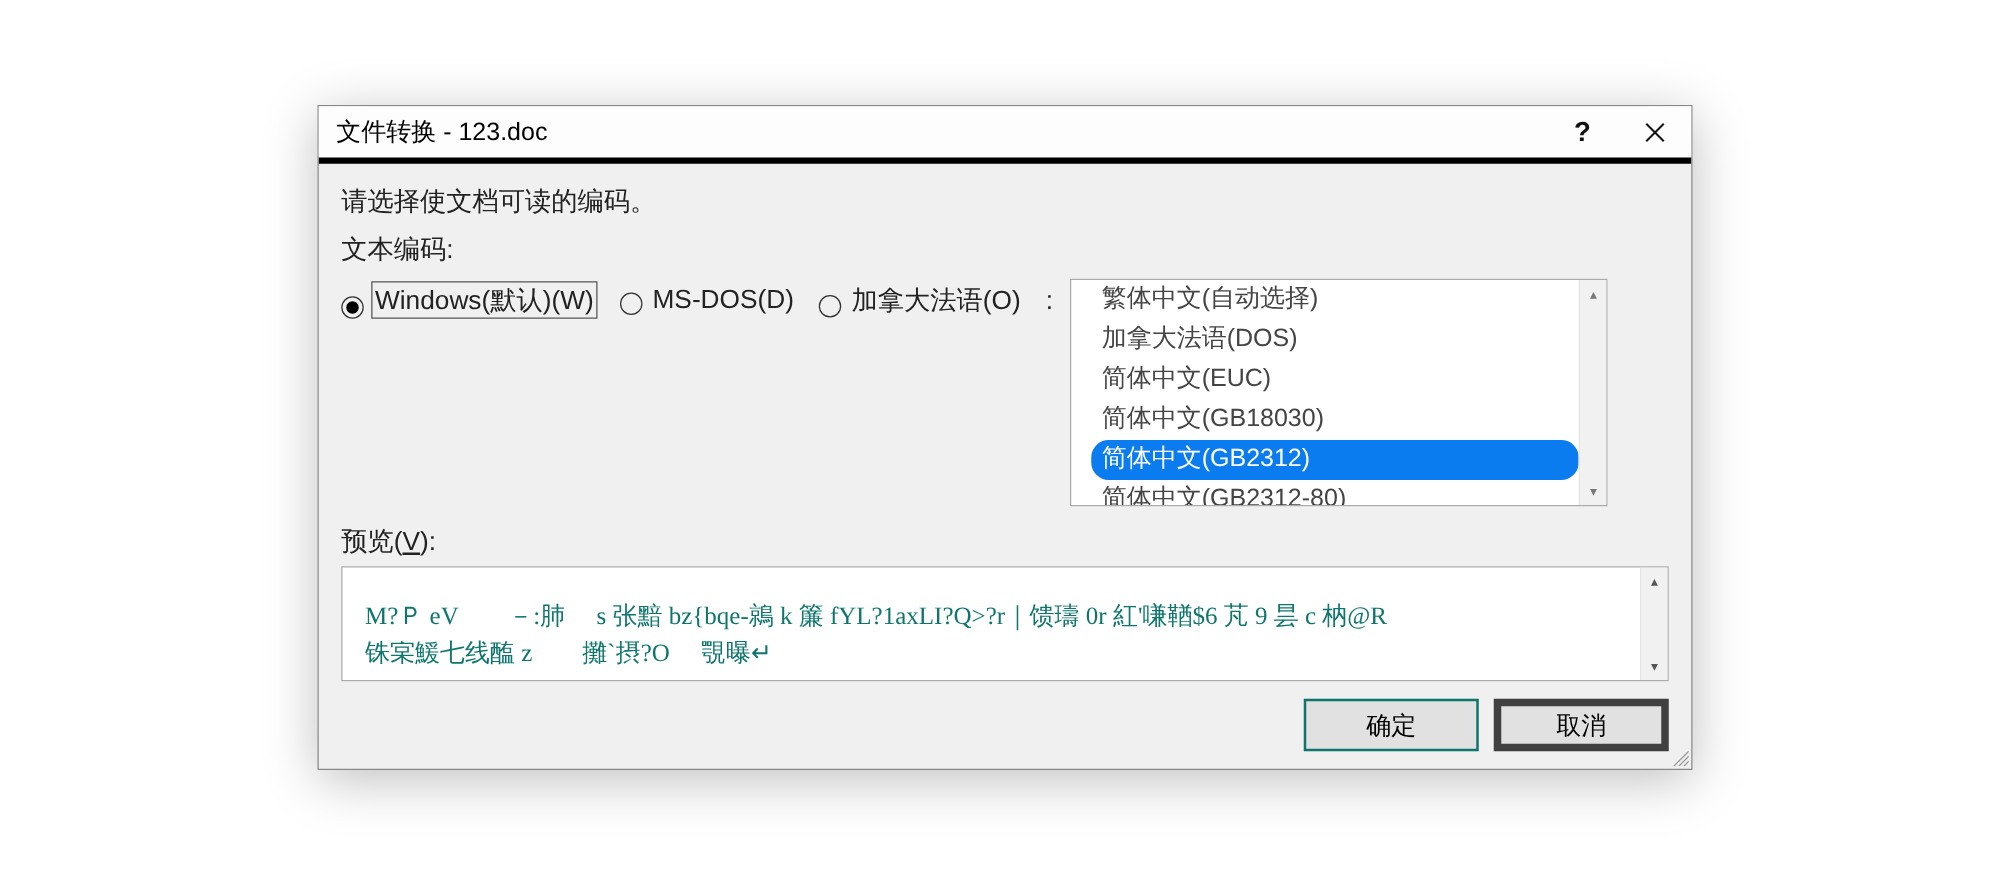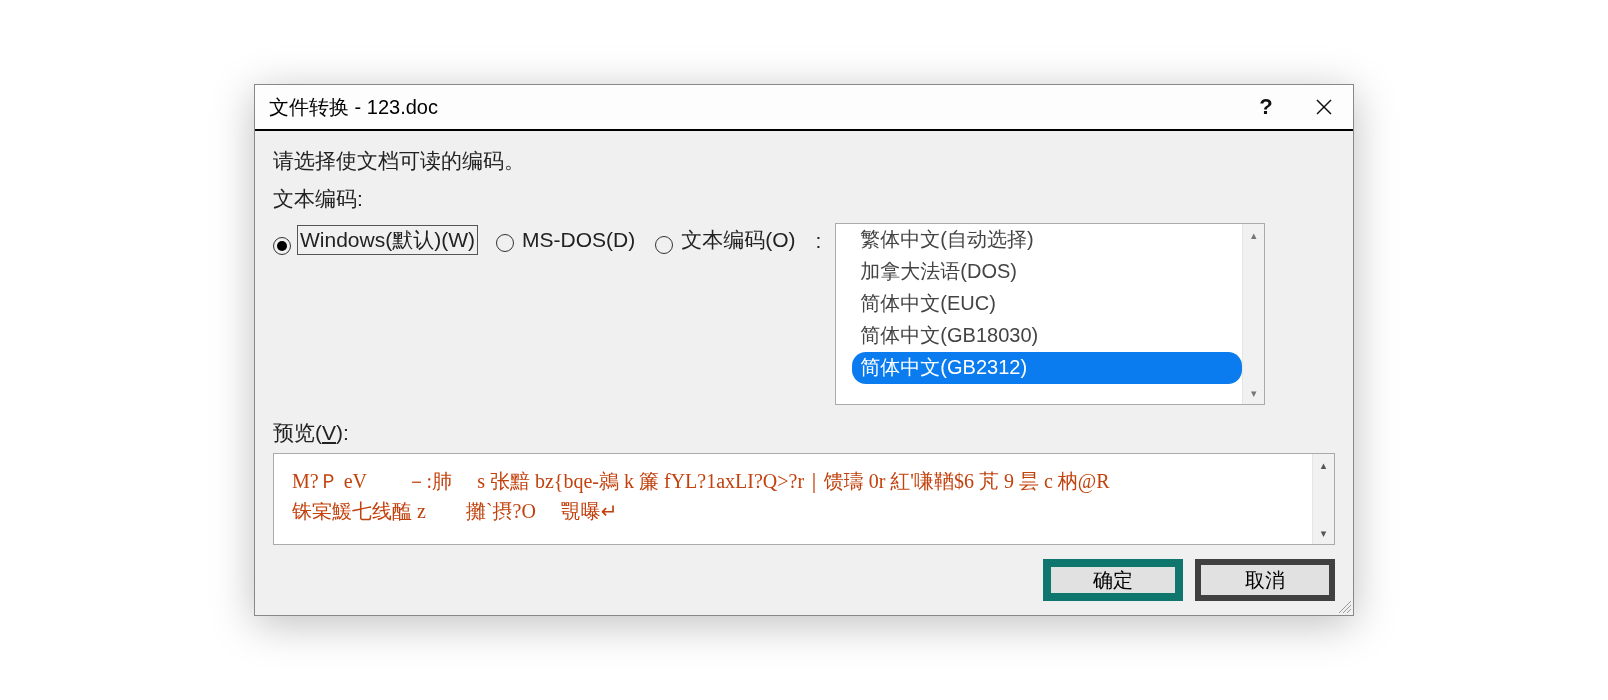--- a/index.html
+++ b/index.html
@@ -18,21 +18,21 @@
     border: 1px solid #888;
     box-shadow: 0 8px 40px rgba(0,0,0,0.25);
     position: relative;
   }
   .titlebar {
     background: #fdfdfd;
     height: 46px;
     display: flex;
     align-items: center;
     padding: 0 0 0 14px;
-    border-bottom: 2px solid #000000;
+    border-bottom: 5px solid #000000;
   }
   .titlebar-title {
     flex: 1;
     font-size: 20px;
     color: #000;
   }
   .titlebar-help, .titlebar-close {
     width: 58px;
     height: 46px;
     display: flex;
@@ -135,24 +135,24 @@
   .preview-box {
     margin-top: 6px;
     background: #fff;
     border: 1px solid #aaa;
     height: 92px;
     display: flex;
     overflow: hidden;
   }
   .preview-text {
     flex: 1;
-    padding: 12px 18px;
+    padding: 24px 18px;
     font-family: SimSun, "Times New Roman", serif;
     font-size: 20px;
-    color: #c2410c;
+    color: #0f766e;
     line-height: 1.5;
     white-space: pre-wrap;
     overflow: hidden;
   }
   .preview-scroll {
     width: 22px;
     background: #f1f1f1;
     display: flex;
     flex-direction: column;
     justify-content: space-between;
@@ -176,21 +176,21 @@
   .btn {
     min-width: 140px;
     height: 42px;
     background: #e1e1e1;
     border: 6px solid #404040;
     font-size: 20px;
     display: flex; align-items: center; justify-content: center;
     cursor: pointer;
   }
   .btn.primary {
-    border: 8px solid #0f766e;
+    border: 2px solid #0f766e;
   }
   .resize-grip {
     position: absolute;
     right: 2px; bottom: 2px;
     width: 16px; height: 16px;
     cursor: nwse-resize;
   }
   .resize-grip svg { display:block; }
 </style>
 </head>
@@ -228,34 +228,35 @@
         <div class="radio">
           <span class="radio-outer"></span>
           <span class="radio-label-wrap">
             <span>MS-DOS(</span><span class="u">D</span><span>)</span>
           </span>
         </div>
 
         <div class="radio">
           <span class="radio-outer"></span>
           <span class="radio-label-wrap">
-            <span>文本编码(</span><span class="u">O</span><span>)</span>
+            <span>加拿大法语(</span><span class="u">O</span><span>)</span>
           </span>
         </div>
 
         <span class="colon">:</span>
       </div>
 
       <div class="listbox">
         <div class="list-items">
           <div class="list-item">繁体中文(自动选择)</div>
           <div class="list-item">加拿大法语(DOS)</div>
           <div class="list-item">简体中文(EUC)</div>
           <div class="list-item">简体中文(GB18030)</div>
           <div class="list-item selected">简体中文(GB2312)</div>
+          <div class="list-item">简体中文(GB2312-80)</div>
         </div>
         <div class="list-scroll">
           <div class="arrow">▴</div>
           <div class="arrow">▾</div>
         </div>
       </div>
     </div>
 
     <div class="preview-label">
       <span>预览(</span><span class="u">V</span><span>):</span>

